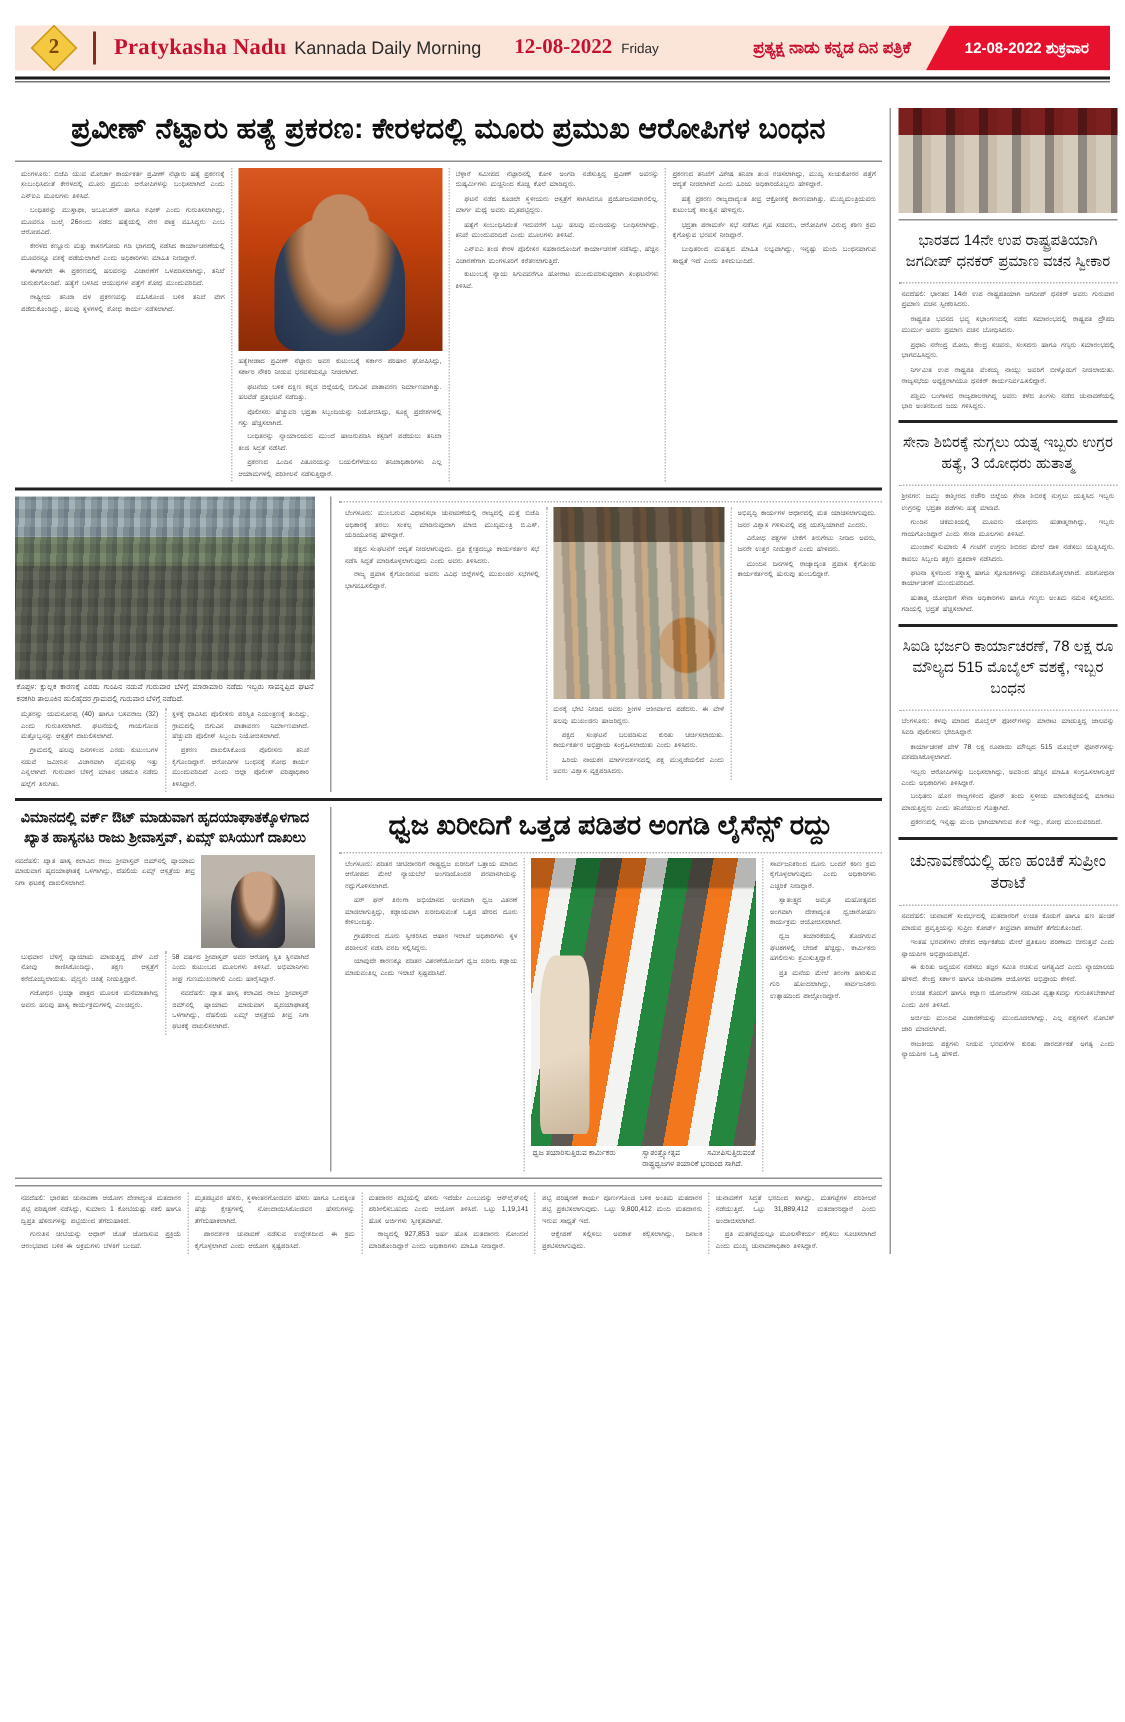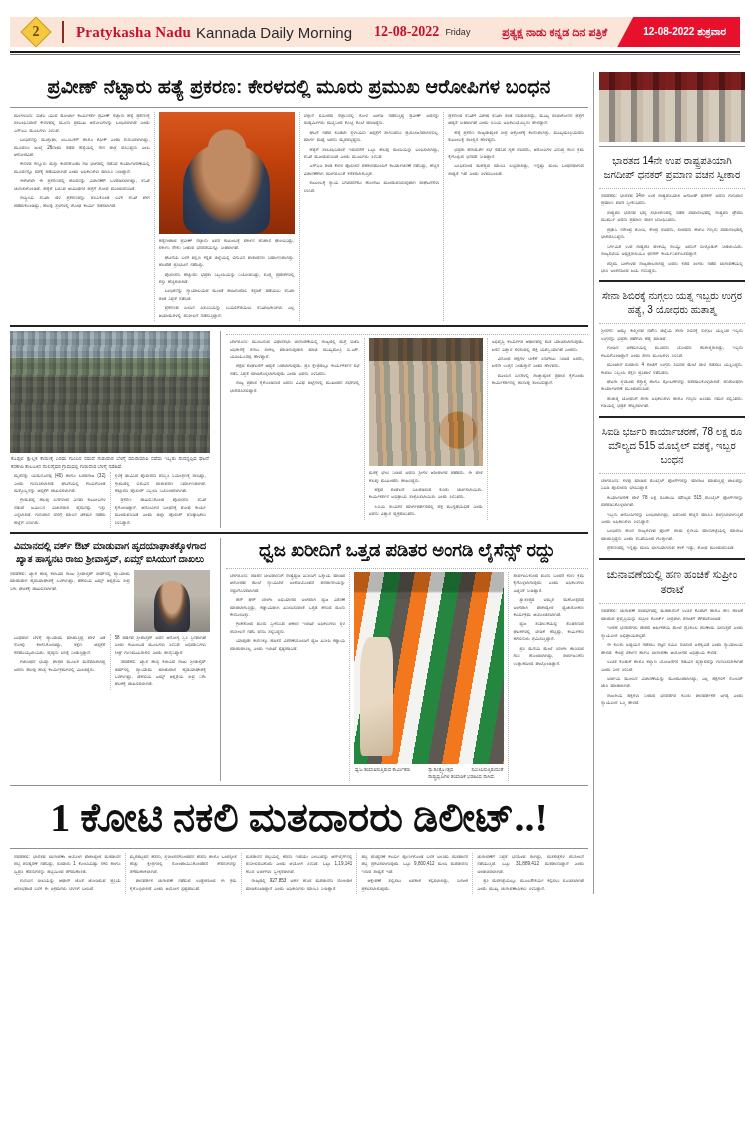--- a/index.html
+++ b/index.html
@@ -19,21 +19,21 @@
     width:28px;height:26px;margin-left:12px;flex:none;position:relative;
     display:flex;align-items:center;justify-content:center;
   }
   .mh-logo .dia{
     position:absolute;left:3px;top:2px;width:20px;height:20px;background:#f5c842;
     transform:rotate(45deg);border:1px solid #c69a1c;
   }
   .mh-logo .num{position:relative;font-size:14px;font-weight:bold;color:#7a4a08;font-family:"Liberation Serif",serif;}
   .mh-div{width:2px;height:22px;background:#8a2a20;margin:0 12px;flex:none;}
   .mh-title{font-size:15px;font-weight:bold;color:#c8102e;font-family:"Liberation Serif",serif;letter-spacing:.2px;}
-  .mh-sub{font-size:15px;color:#2b2b2b;margin-left:5px;}
+  .mh-sub{font-size:12px;color:#2b2b2b;margin-left:5px;}
   .mh-date{font-size:14px;font-weight:bold;color:#c8102e;margin-left:22px;font-family:"Liberation Serif",serif;}
   .mh-day{font-size:9px;color:#2b2b2b;margin-left:6px;}
   .mh-kan{font-size:11px;font-weight:bold;color:#c8102e;margin-left:auto;}
   .mh-badge{
     margin-left:10px;height:30px;background:#e8112d;color:#fff;
     font-size:10px;font-weight:bold;display:flex;align-items:center;
     padding:0 14px 0 26px;
     clip-path:polygon(16px 0,100% 0,100% 100%,0 100%);
   }
   .rule-top{height:2px;background:#1a1a1a;margin-top:4px;}
@@ -323,21 +323,20 @@
                 <p>ಧ್ವಜ ತಯಾರಿಕೆಯಲ್ಲಿ ತೊಡಗಿರುವ ಘಟಕಗಳಲ್ಲಿ ಬೇಡಿಕೆ ಹೆಚ್ಚಿದ್ದು, ಕಾರ್ಮಿಕರು ಹಗಲಿರುಳು ಶ್ರಮಿಸುತ್ತಿದ್ದಾರೆ.</p>
                 <p>ಪ್ರತಿ ಮನೆಯ ಮೇಲೆ ತಿರಂಗಾ ಹಾರಿಸುವ ಗುರಿ ಹೊಂದಲಾಗಿದ್ದು, ಸಾರ್ವಜನಿಕರು ಉತ್ಸಾಹದಿಂದ ಪಾಲ್ಗೊಂಡಿದ್ದಾರೆ.</p>
               </div>
             </div>
           </div>
         </div>
       </div>
 
       <div class="hr-s"></div>
 
-      <div class="hl-huge">1 ಕೋಟಿ ನಕಲಿ ಮತದಾರರು ಡಿಲೀಟ್..!</div>
       <div class="hr-s"></div>
 
       <div class="cols">
         <div class="col">
           <div class="txt">
             <p class="lead">ನವದೆಹಲಿ: ಭಾರತದ ಚುನಾವಣಾ ಆಯೋಗ ದೇಶಾದ್ಯಂತ ಮತದಾರರ ಪಟ್ಟಿ ಪರಿಷ್ಕರಣೆ ನಡೆಸಿದ್ದು, ಸುಮಾರು 1 ಕೋಟಿಯಷ್ಟು ನಕಲಿ ಹಾಗೂ ದ್ವಿಪ್ರತಿ ಹೆಸರುಗಳನ್ನು ಪಟ್ಟಿಯಿಂದ ತೆಗೆದುಹಾಕಿದೆ.</p>
             <p>ಗುರುತಿನ ಚೀಟಿಯನ್ನು ಆಧಾರ್ ಜೊತೆ ಜೋಡಿಸುವ ಪ್ರಕ್ರಿಯೆ ಆರಂಭವಾದ ಬಳಿಕ ಈ ಅಕ್ರಮಗಳು ಬೆಳಕಿಗೆ ಬಂದಿವೆ.</p>
           </div>
         </div>
         <div class="col">

